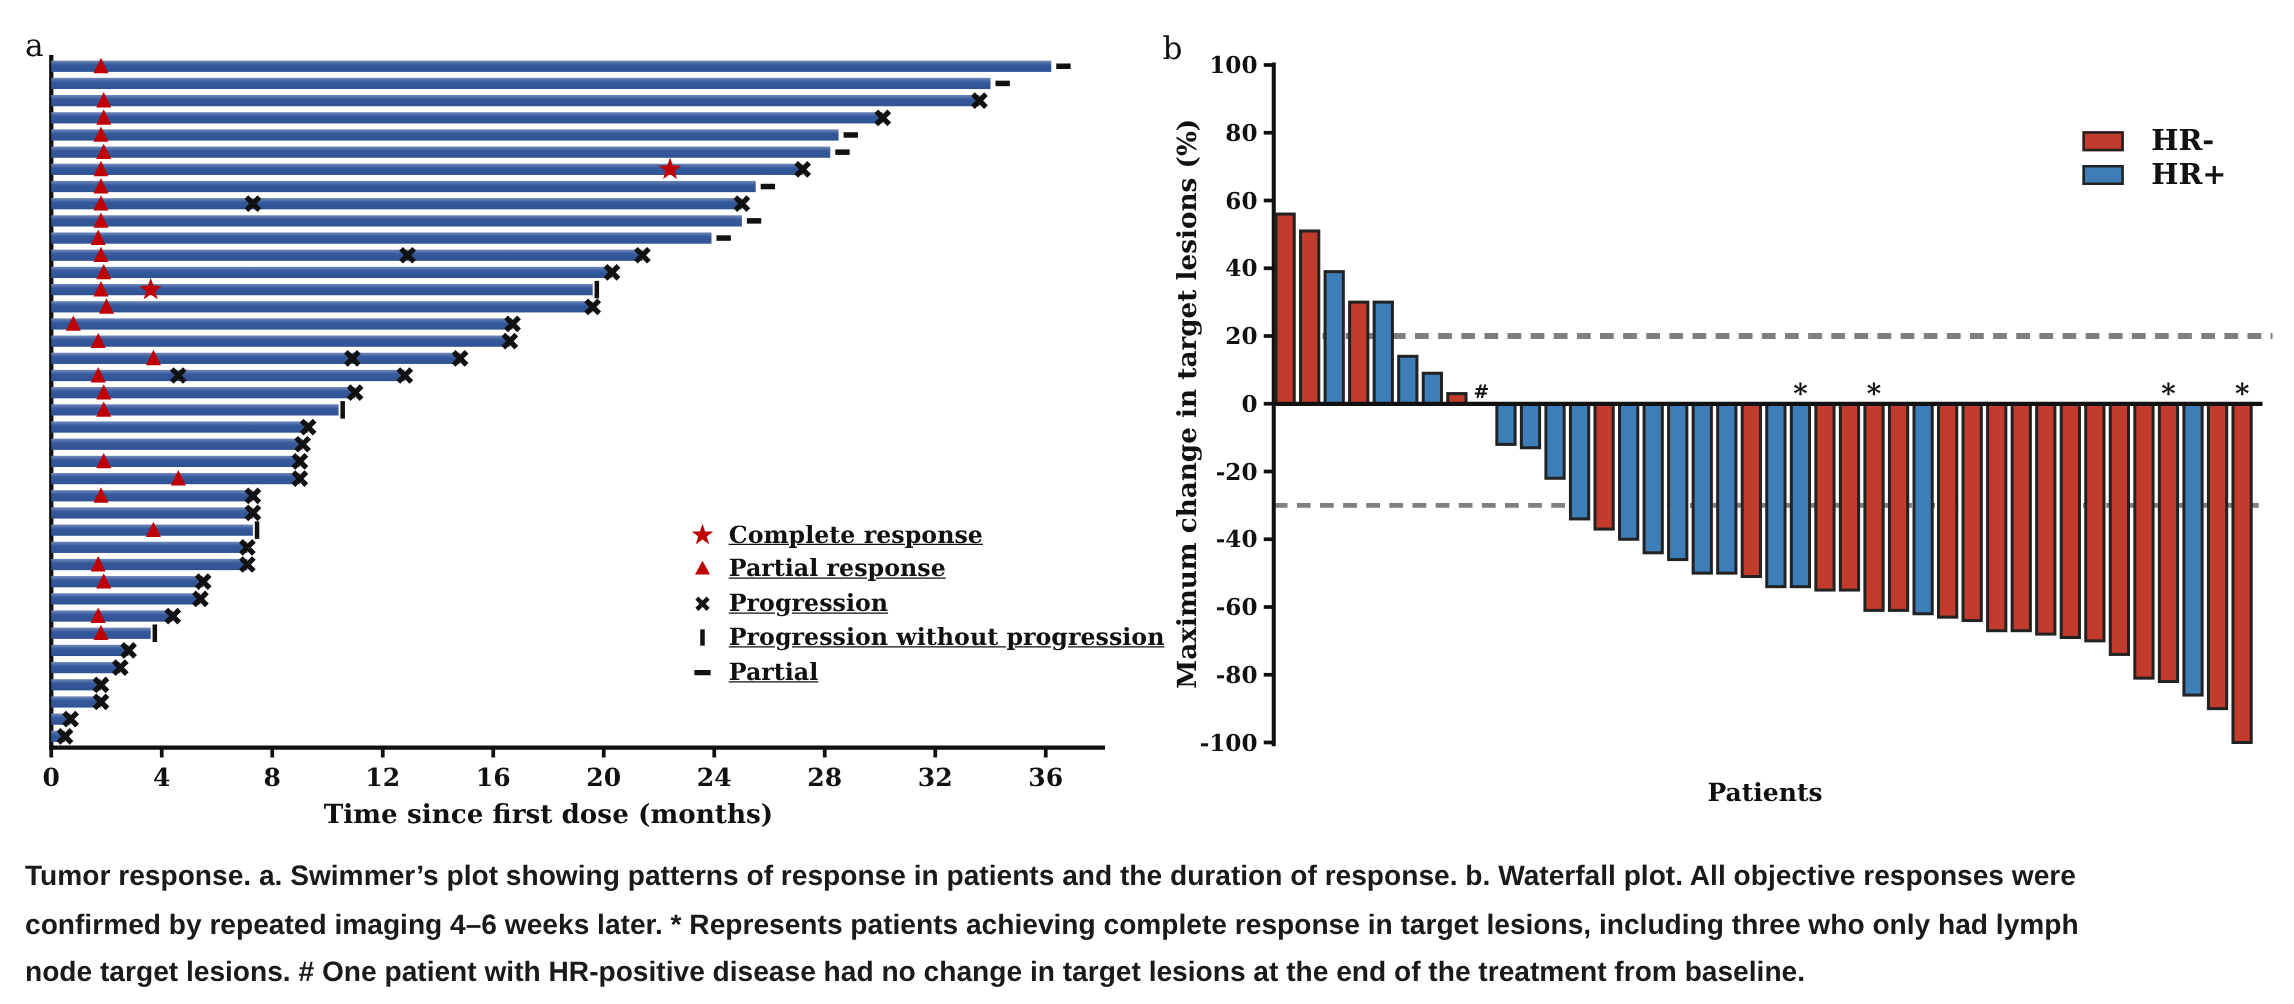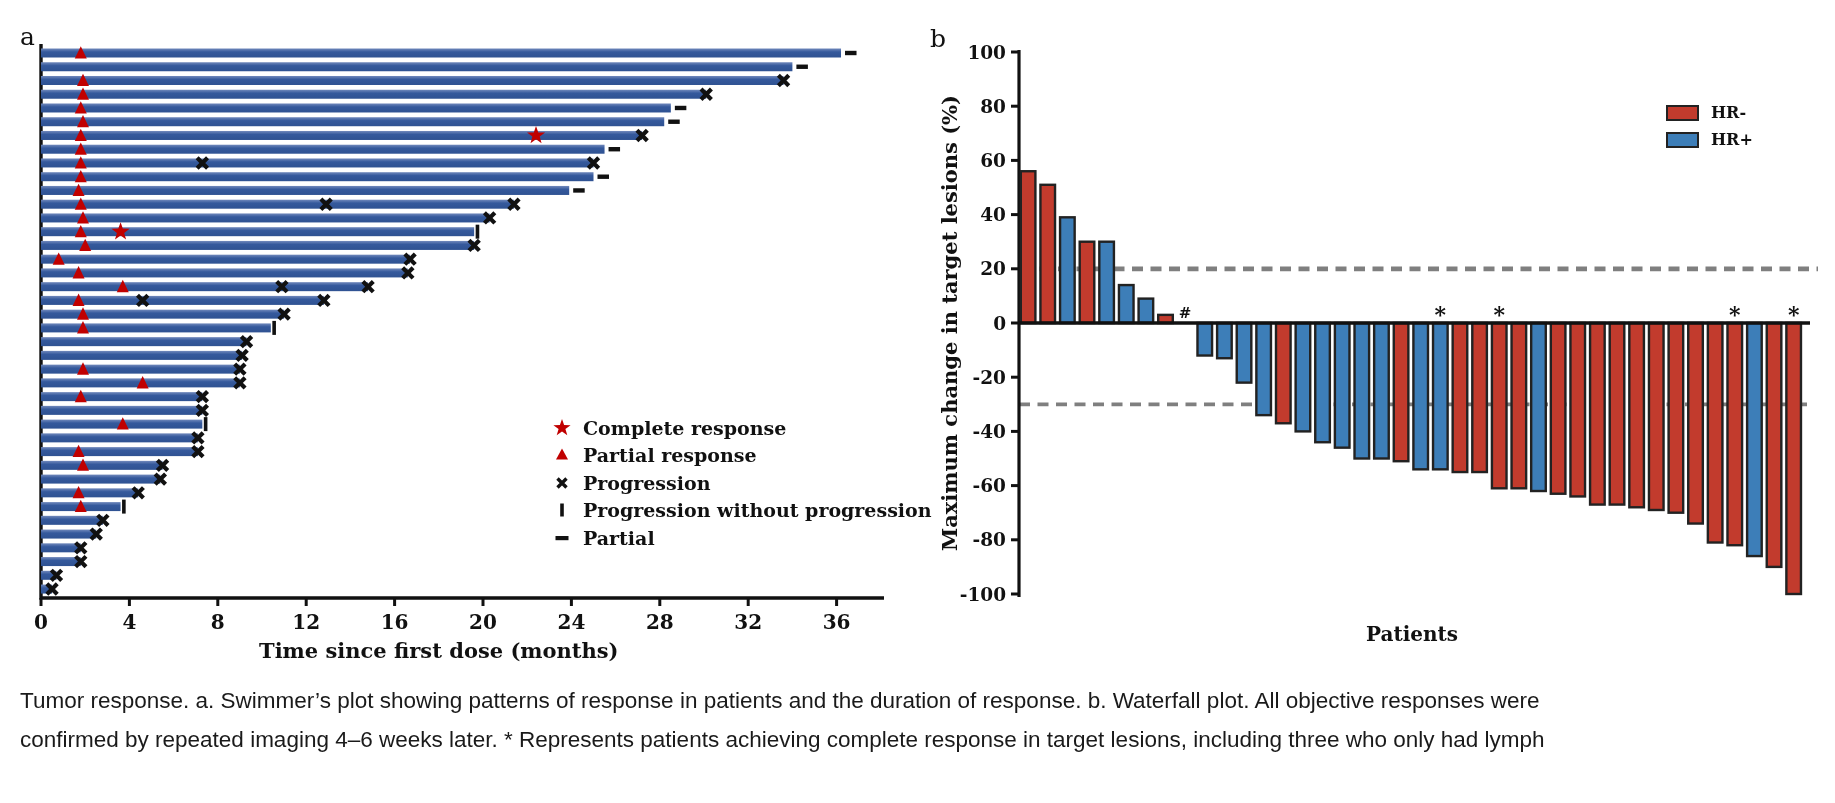--- a/index.html
+++ b/index.html
@@ -6,28 +6,28 @@
   .figure{position:relative;width:1835px;height:803px;background:#ffffff;overflow:hidden;
           font-family:"DejaVu Serif",serif;}
   .panel-letter{position:absolute;font-family:"DejaVu Serif",serif;font-size:25px;color:#111;}
   #panel-a-letter{left:20px;top:22px;}
   #panel-b-letter{left:930px;top:24px;}
   #fig-svg{position:absolute;left:0;top:0;}
   .legend{position:absolute;}
   #legend-a{left:550px;top:414px;}
   .legA-row{display:flex;align-items:center;height:27.5px;}
   .legA-icon{width:24px;display:flex;justify-content:center;align-items:center;}
-  .legA-label{margin-left:9px;font-weight:bold;font-size:19px;color:#111;white-space:nowrap;}
+  .legA-label{margin-left:9px;font-weight:bold;font-size:19px;color:#111;white-space:nowrap;text-decoration:underline;}
   #legend-b{left:1666px;top:99px;}
   .legB-row{display:flex;align-items:center;height:27px;}
   .legB-swatch{width:29px;height:12px;border:2.4px solid #222;}
-  .legB-label{margin-left:12px;font-weight:bold;font-size:16px;color:#111;white-space:nowrap;}
+  .legB-label{margin-left:22px;font-weight:bold;font-size:23px;color:#111;white-space:nowrap;}
   .caption{position:absolute;left:20px;top:682px;width:1810px;
            font-family:"Liberation Sans",sans-serif;font-size:22.5px;line-height:38.5px;color:#1a1a1a;}
-  .caption div{white-space:nowrap;}
+  .caption div{white-space:nowrap;font-weight:bold;}
 </style>
 </head>
 <body>
 
 <div class="figure">
   <svg id="fig-svg" width="1835" height="675">
       <defs>
         <linearGradient id="gswim" x1="0" y1="0" x2="0" y2="1">
           <stop offset="0" stop-color="#7189BC"></stop>
           <stop offset="0.38" stop-color="#35599C"></stop>
@@ -296,14 +296,15 @@
       </div>
       <div class="legB-row">
         <span class="legB-swatch" style="background: rgb(61, 126, 184);"></span>
         <span class="legB-label">HR+</span>
       </div>
     </div>
 
   <div class="caption">
     <div>Tumor response. a. Swimmer’s plot showing patterns of response in patients and the duration of response. b. Waterfall plot. All objective responses were</div>
     <div>confirmed by repeated imaging 4–6 weeks later. * Represents patients achieving complete response in target lesions, including three who only had lymph</div>
+    <div>node target lesions. # One patient with HR-positive disease had no change in target lesions at the end of the treatment from baseline.</div>
   </div>
 </div>
 
 </body></html>

